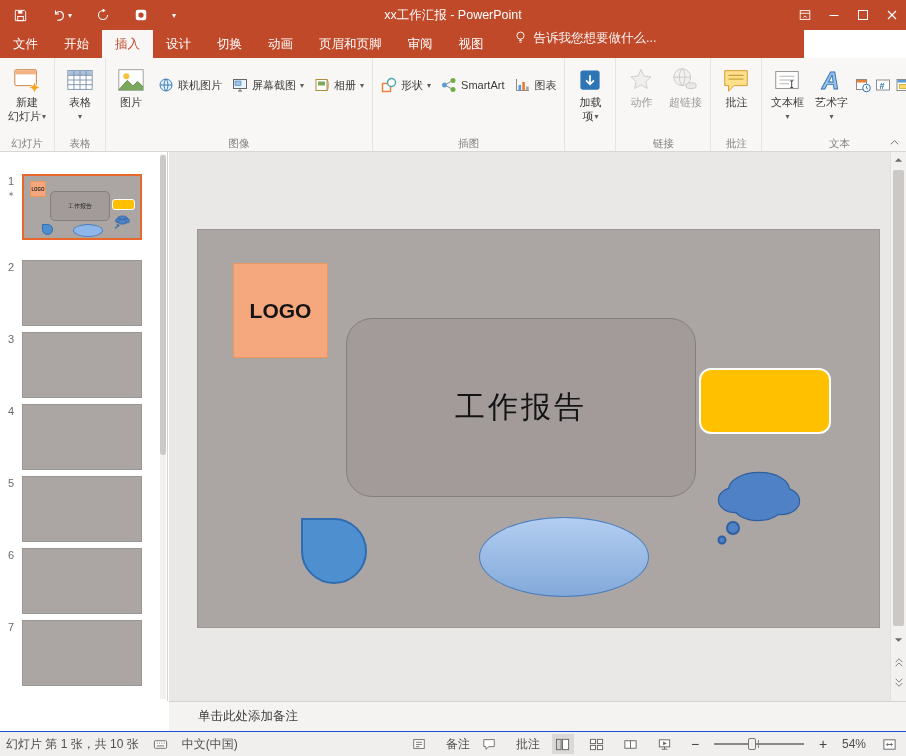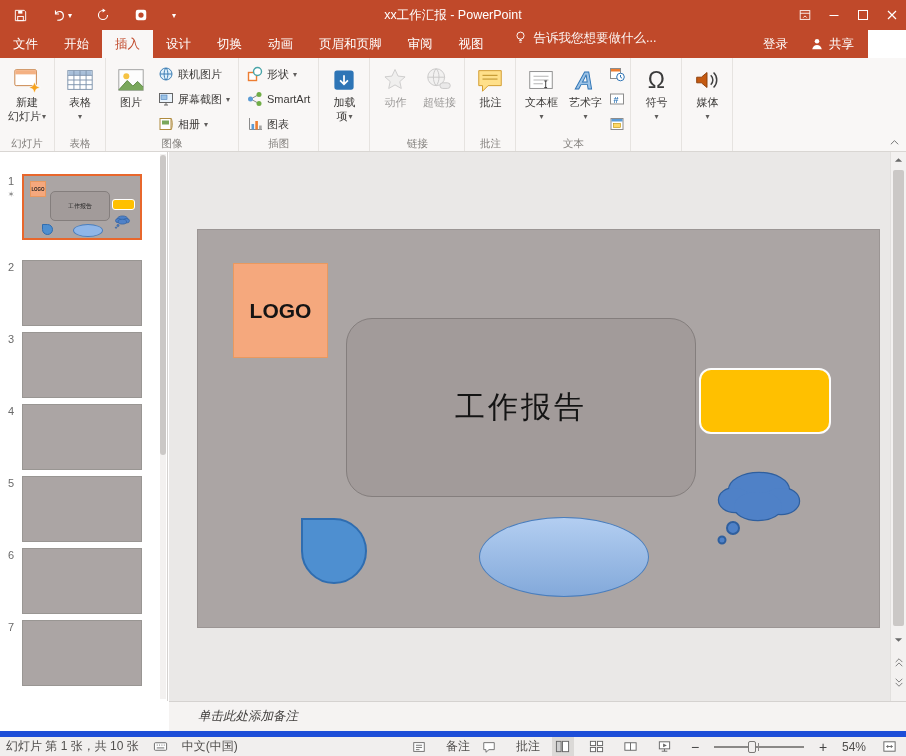--- a/index.html
+++ b/index.html
@@ -10,37 +10,37 @@
   
   .titlebar{position:absolute;left:0;top:0;width:906px;height:30px;background:#c0492a;display:flex;align-items:center;color:#fff;}
   .qat{display:flex;align-items:center;gap:24px;padding-left:13px;}
   .qbtn{display:flex;align-items:center;gap:2px;cursor:default;}
   .qcaret{font-size:8px;color:#fff;}
   .tb-title{position:absolute;left:50%;transform:translateX(-50%);font-size:12.5px;white-space:nowrap;}
   .winctl{margin-left:auto;display:flex;height:30px;}
   .winbtn{width:29px;height:30px;display:flex;align-items:center;justify-content:center;}
 
   
-  .tabrow{position:absolute;left:0;top:30px;width:868px;height:28px;background:#c0492a;display:flex;align-items:stretch;color:#fff;}
+  .tabrow{position:absolute;left:0;top:30px;width:804px;height:28px;background:#c0492a;display:flex;align-items:stretch;color:#fff;}
   .tab{padding:0 13px;display:flex;align-items:center;font-size:12.5px;white-space:nowrap;}
   .tab.active{background:#f9f7f6;color:#c0492a;}
   .tellme{display:flex;align-items:flex-start;gap:6px;margin-left:16px;font-size:12.5px;color:rgba(255,255,255,.95);white-space:nowrap;}
   .tabright{margin-left:auto;display:flex;align-items:center;gap:22px;padding-right:14px;font-size:12.5px;}
   .share{display:flex;align-items:center;gap:5px;}
 
   
   .ribbon{position:absolute;left:0;top:58px;width:906px;height:94px;background:#f9f7f6;border-bottom:1px solid #d9d6d3;display:flex;align-items:stretch;}
   .rgroup{display:flex;flex-direction:column;border-right:1px solid #e6e3e0;padding:1px 3px 0;}
   .rgc{flex:1;display:flex;align-items:stretch;}
   .rgl{height:15px;font-size:10.5px;color:#827f7c;text-align:center;line-height:14px;}
   .bigbtn{display:flex;flex-direction:column;align-items:center;padding:4px 5px 0;min-width:44px;cursor:default;}
   .bigbtn .icon{height:33px;display:flex;align-items:center;justify-content:center;}
   .bl{font-size:11px;line-height:13.5px;color:#3c3a38;white-space:nowrap;text-align:center;display:flex;align-items:center;justify-content:center;gap:1px;}
   .dd{font-size:8px;color:#5f5d5b;}
-  .smallcol{display:flex;flex-direction:column;padding-top:3px;justify-content:space-between;}
+  .smallcol{display:flex;padding-top:14px;}
   .smallbtn{display:flex;align-items:center;gap:4px;height:24px;padding:0 5px;font-size:11px;color:#3c3a38;cursor:default;white-space:nowrap;}
   .iconbtn{justify-content:center;padding:0 2px;}
   .disabled{opacity:.5;}
   .omega{font-size:23px;color:#3b3b3b;line-height:26px;}
   .collapse{position:absolute;right:5px;bottom:3px;width:14px;height:12px;display:flex;align-items:center;justify-content:center;}
 
   
   .thumbs{position:absolute;left:0;top:152px;width:168px;height:549px;background:#fff;border-right:1px solid #d5d2d0;overflow:hidden;}
   .titem{position:absolute;left:0;display:flex;}
   .tgutter{width:22px;display:flex;flex-direction:column;align-items:center;padding-top:1px;}
@@ -68,24 +68,24 @@
   .cloud{position:absolute;left:513px;top:232px;width:96px;height:86px;}
   .teardrop{position:absolute;left:103px;top:288px;width:66px;height:66px;background:#4e8fd0;border:2px solid #2f6db0;border-radius:0 50% 50% 50%;}
   .ellipse{position:absolute;left:281px;top:287px;width:170px;height:80px;background:linear-gradient(180deg,#b3cef1,#83a9da);border:1.5px solid #4a7ebd;border-radius:50%;}
 
   
   .vscroll{position:absolute;left:890px;top:152px;width:16px;height:549px;background:#f3f1f0;border-left:1px solid #e2e0de;}
   .varrow,.vnav{position:absolute;left:0;width:15px;height:16px;display:flex;align-items:center;justify-content:center;}
   .vthumb{position:absolute;left:2px;top:18px;width:11px;height:456px;background:#cbc8c6;border-radius:2px;}
 
   
-  .notes{position:absolute;left:169px;top:701px;width:737px;height:30px;background:#f5f3f2;border-top:1px solid #d5d2d0;display:flex;align-items:center;padding-left:29px;font-size:12.5px;color:#3f3d3b;font-style:italic;}
-
-  
-  .status{position:absolute;left:0;top:731px;width:906px;height:25px;background:#f1efee;border-top:6px solid #1d4ed8;display:flex;align-items:center;font-size:12px;color:#514f4d;padding:0 6px;}
+  .notes{position:absolute;left:169px;top:701px;width:737px;height:30px;background:#f5f3f2;border-top:1px solid #d5d2d0;display:flex;align-items:center;padding-left:29px;font-size:12.5px;color:#3f3d3b;}
+
+  
+  .status{position:absolute;left:0;top:731px;width:906px;height:25px;background:#f1efee;border-top:1px solid #1d4ed8;display:flex;align-items:center;font-size:12px;color:#514f4d;padding:0 6px;}
   .sleft{display:flex;align-items:center;gap:14px;white-space:nowrap;}
   .sright{margin-left:auto;display:flex;align-items:center;gap:12px;white-space:nowrap;}
   .sbtn{display:flex;align-items:center;gap:20px;cursor:default;}
   .viewbtn{width:22px;height:20px;display:flex;align-items:center;justify-content:center;}
   .viewbtn.pressed{background:#dbd9d7;}
   .zoomsign{font-size:14px;color:#444;width:14px;text-align:center;}
   .ztrack{position:relative;width:90px;height:2px;background:#8a8886;}
   .znotch{position:absolute;left:44px;top:-3px;width:1px;height:8px;background:#8a8886;}
   .zthumb{position:absolute;left:34px;top:-5px;width:8px;height:12px;background:#f1efee;border:1px solid #7a7876;border-radius:2px;}
 </style>
@@ -163,30 +163,20 @@
     <div class="tab">页眉和页脚</div>
     <div class="tab">审阅</div>
     <div class="tab">视图</div>
     <div class="tellme">
       <svg width="15" height="15" viewBox="0 0 16 16">
           <circle cx="8" cy="6" r="3.8" fill="none" stroke="#fff"></circle>
           <path d="M6.4 11h3.2M6.9 13h2.2" stroke="#fff"></path>
           <path d="M8 9.8v1.2" stroke="#fff"></path>
         </svg>
       <span>告诉我您想要做什么...</span>
-    </div>
-    <div class="tabright">
-      <span>登录</span>
-      <span class="share">
-        <svg width="14" height="14" viewBox="0 0 16 16">
-            <circle cx="8" cy="4.8" r="2.6" fill="#fff"></circle>
-            <path d="M2.5 14c.8-3.3 2.8-5 5.5-5s4.7 1.7 5.5 5z" fill="#fff"></path>
-          </svg>
-        <span>共享</span>
-      </span>
     </div>
   </div>
 
   <div class="ribbon">
 
     <div class="rgroup">
       <div class="rgc">
         <div class="bigbtn">
           <span class="icon">
             <svg width="30" height="30" viewBox="0 0 32 32">

